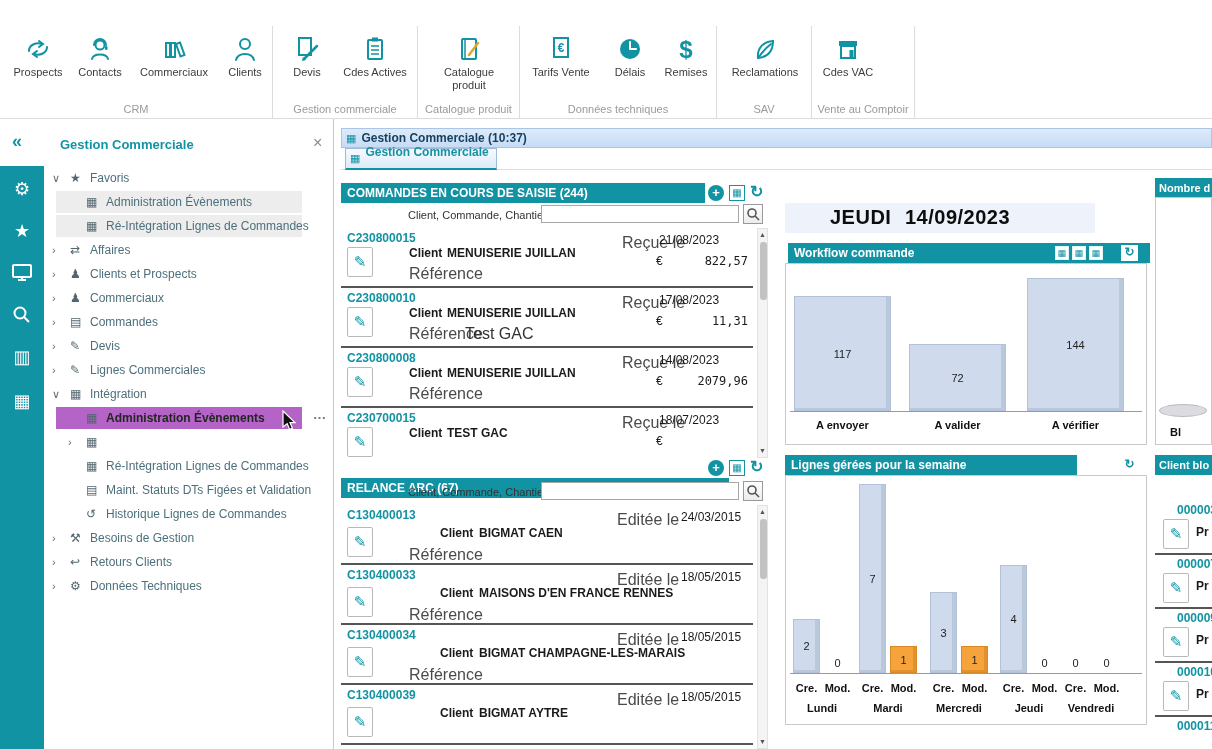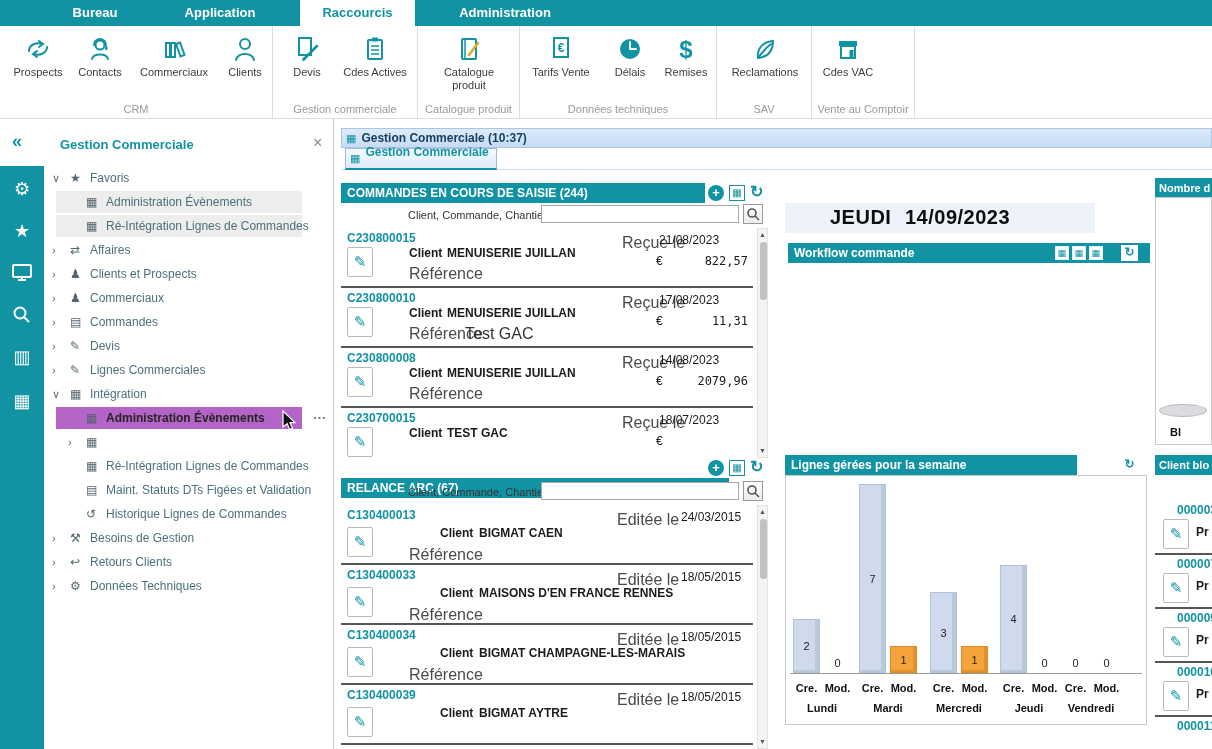--- a/index.html
+++ b/index.html
@@ -80,26 +80,20 @@
   
   .rp-ellipse{position:absolute;left:1159px;top:404px;width:48px;height:13px;background:#dbdbe0;border:1px solid #b9b9c2;border-radius:50%}
   .cursor{position:absolute;left:282px;top:410px;z-index:60}
   svg{display:block}
 </style>
 </head>
 <body>
 
 <div class="screen">
 
-  <div class="topbar">
-    <div class="menu-item" style="left:55px;width:80px">Bureau</div>
-    <div class="menu-item" style="left:170px;width:100px">Application</div>
-    <div class="menu-item active" style="left:300px;width:115px">Raccourcis</div>
-    <div class="menu-item" style="left:440px;width:130px">Administration</div>
-  </div>
 
   <div class="ribbon">
 
     <div class="rgroup" style="left:0;width:273px">
       <div class="ritem" style="left:6px;width:64px">
         <div class="ric">
           <svg width="30" height="30" viewBox="0 0 30 30" fill="none" stroke="#1293a3" stroke-width="2" stroke-linecap="round">
               <path d="M6 17c0-6 7-9 13-7"></path>
               <path d="M16 7l4 3-4 3"></path>
               <path d="M24 13c0 6-7 9-13 7"></path>
@@ -500,20 +494,35 @@
   <div class="datebar">
     <span class="dtext" style="left:45px">JEUDI</span>
     <span class="dtext" style="left:120px">14/09/2023</span>
   </div>
 
   <div class="phdr" style="left:788px;top:243px;width:362px">Workflow commande</div>
   <div class="hgrid" style="left:1055px;top:246px">▦</div>
   <div class="hgrid" style="left:1072px;top:246px">▦</div>
   <div class="hgrid" style="left:1089px;top:246px">▦</div>
   <div class="href" style="left:1121px;top:245px">↻</div>
+  <div class="chartbox" style="left:785px;top:263px;width:362px;height:182px">
+    <div class="floor" style="top:147px"></div>
+    <div class="bar" style="left:8px;top:32px;width:97px;height:115px">
+      <span>117</span>
+    </div>
+    <div class="bar" style="left:123px;top:80px;width:97px;height:67px">
+      <span>72</span>
+    </div>
+    <div class="bar" style="left:241px;top:14px;width:97px;height:133px">
+      <span>144</span>
+    </div>
+    <div class="axlbl" style="left:8px;top:155px;width:97px">A envoyer</div>
+    <div class="axlbl" style="left:123px;top:155px;width:97px">A valider</div>
+    <div class="axlbl" style="left:241px;top:155px;width:97px">A vérifier</div>
+  </div>
 
   <div class="phdr" style="left:785px;top:455px;width:292px">Lignes gérées pour la semaine</div>
   <div class="href" style="left:1121px;top:457px">↻</div>
   <div class="chartbox" style="left:785px;top:475px;width:362px;height:250px">
     <div class="floor" style="top:197px"></div>
     <div class="bar" style="left:7px;top:143px;width:27px;height:54px">
         <span>2</span>
       </div>
     <div class="zlbl" style="left:38px;top:181px">0</div>
     <div class="bar" style="left:73px;top:8px;width:27px;height:189px">

